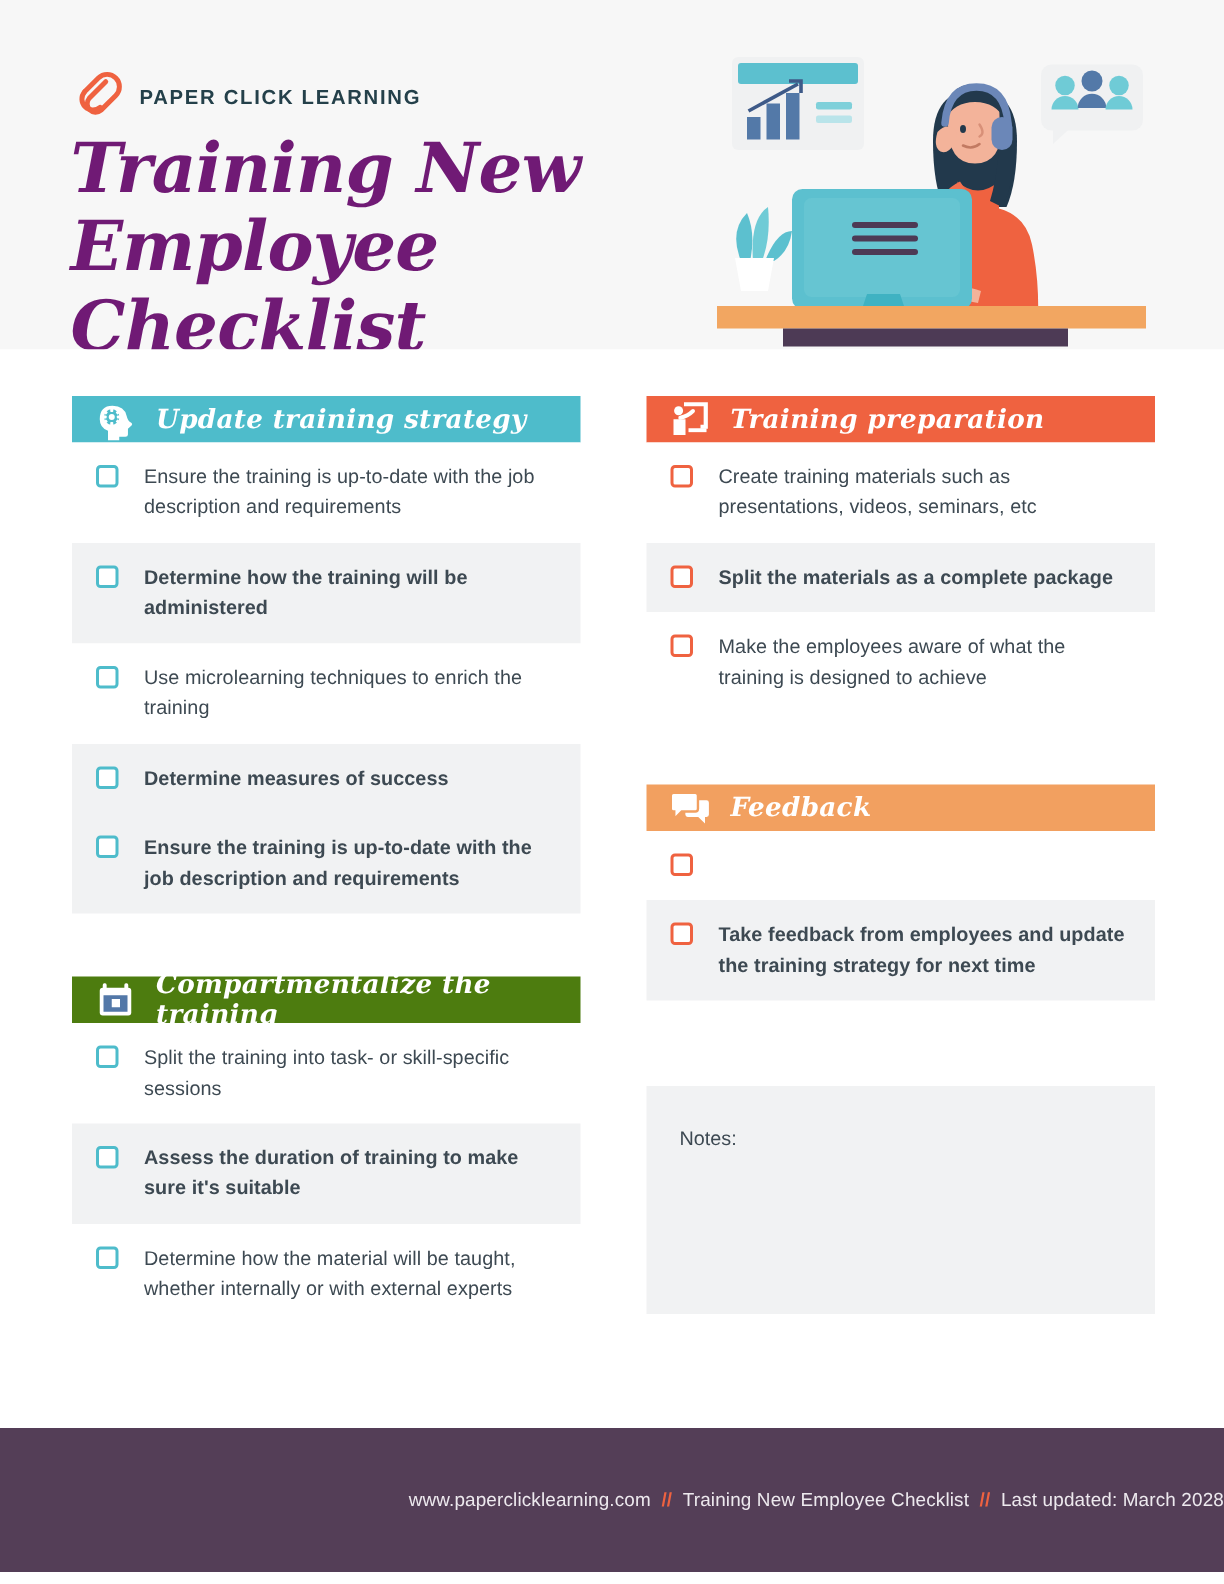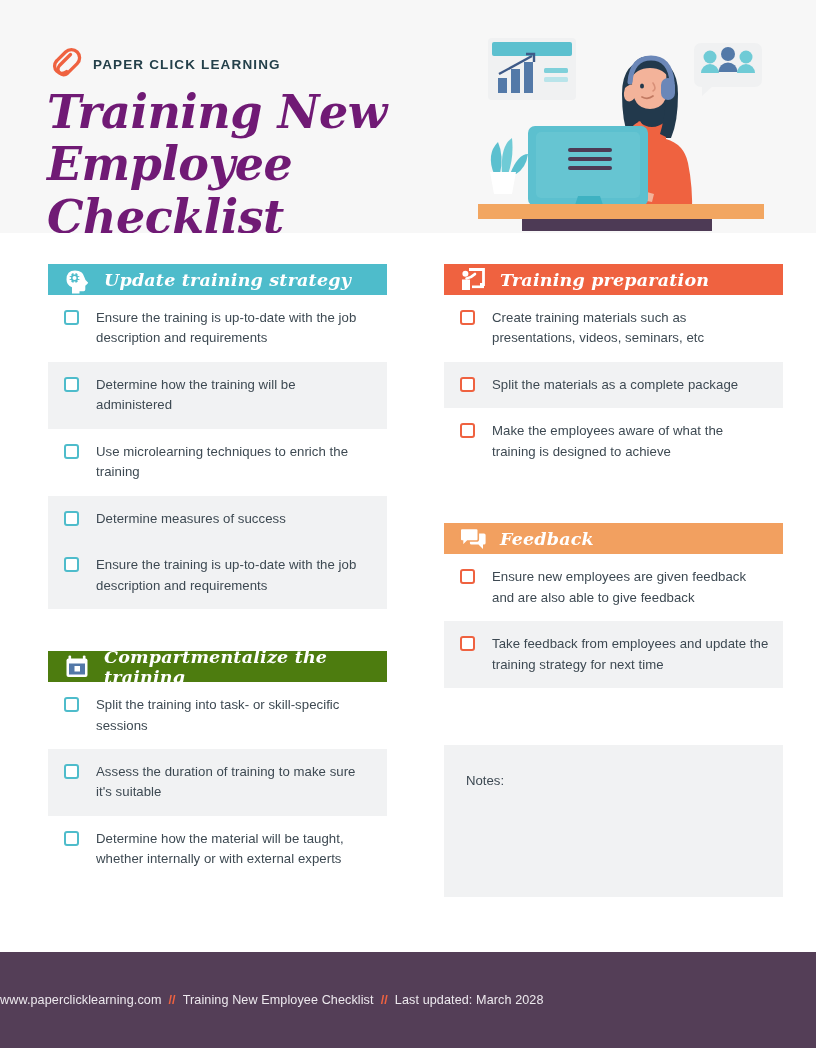--- a/index.html
+++ b/index.html
@@ -80,21 +80,21 @@
     width: 816px;
     height: 719px;
     background: #ffffff;
   }
 
   .col {
     position: absolute;
     width: 339px;
   }
   .col-left  { left: 48px;  top: 31px; }
-  .col-right { left: 444px; top: 31px; }
+  .col-right { left: 431px; top: 31px; }
 
   
   .card { margin-bottom: 0; }
 
   .card-header {
     display: flex;
     align-items: center;
     height: 31px;
     padding: 0 0 0 15px;
     gap: 13px;
@@ -118,21 +118,21 @@
   }
 
   .card-list { display: block; }
 
   .check-row {
     display: flex;
     align-items: flex-start;
     padding: 13px 14px 13px 16px;
     min-height: 46px;
   }
-  .check-row.alt { background: #f1f2f3; }
+  .check-row.alt { background: #f1f2f3; font-weight: bold; }
   .check-row.plain { background: #ffffff; }
 
   .checkbox {
     flex: 0 0 15px;
     width: 15px;
     height: 15px;
     border: 2px solid #4ebccb;
     border-radius: 3px;
     margin-top: 2px;
     margin-right: 17px;
@@ -162,21 +162,21 @@
   
   .footer {
     position: absolute;
     left: 0;
     top: 952px;
     width: 816px;
     height: 96px;
     background: #543e57;
     display: flex;
     align-items: center;
-    justify-content: flex-start;
+    justify-content: flex-end;
   }
   .footer-inner {
     display: flex;
     align-items: baseline;
     gap: 7px;
     font-size: 12.6px;
     color: #ede9ee;
     letter-spacing: 0.1px;
   }
   .footer-sep { color: #ef6240; font-weight: bold; }
@@ -383,21 +383,20 @@
             <svg viewBox="0 0 28 28" xmlns="http://www.w3.org/2000/svg">
               <path d="M12.5 8.5 L25 8.5 q1.6 0 1.6 1.6 L26.6 18 q0 1.6 -1.6 1.6 L24 19.6 L24 24 L19.5 19.6 L12.5 19.6 q-1.6 0 -1.6 -1.6 L10.9 10.1 q0 -1.6 1.6 -1.6 Z" fill="#ffffff"></path>
               <path d="M3 3.5 L17.5 3.5 q1.8 0 1.8 1.8 L19.3 14.2 q0 1.8 -1.8 1.8 L8.5 16 L3.5 21 L3.5 16 L3 16 q-1.8 0 -1.8 -1.8 L1.2 5.3 q0 -1.8 1.8 -1.8 Z" fill="#ffffff" stroke="#f2a060" stroke-width="1.6"></path>
             </svg>
           </span>
           <span class="card-title">Feedback</span>
         </div>
         <div class="card-list">
           <div class="check-row plain">
             <span class="checkbox orange"></span>
-            <span class="check-text">Ensure new employees are given feedback and are also able to give feedback</span>
           </div>
           <div class="check-row alt">
             <span class="checkbox orange"></span>
             <span class="check-text">Take feedback from employees and update the training strategy for next time</span>
           </div>
         </div>
       </div>
 
       <div class="notes-box">
         <span class="notes-label">Notes:</span>

